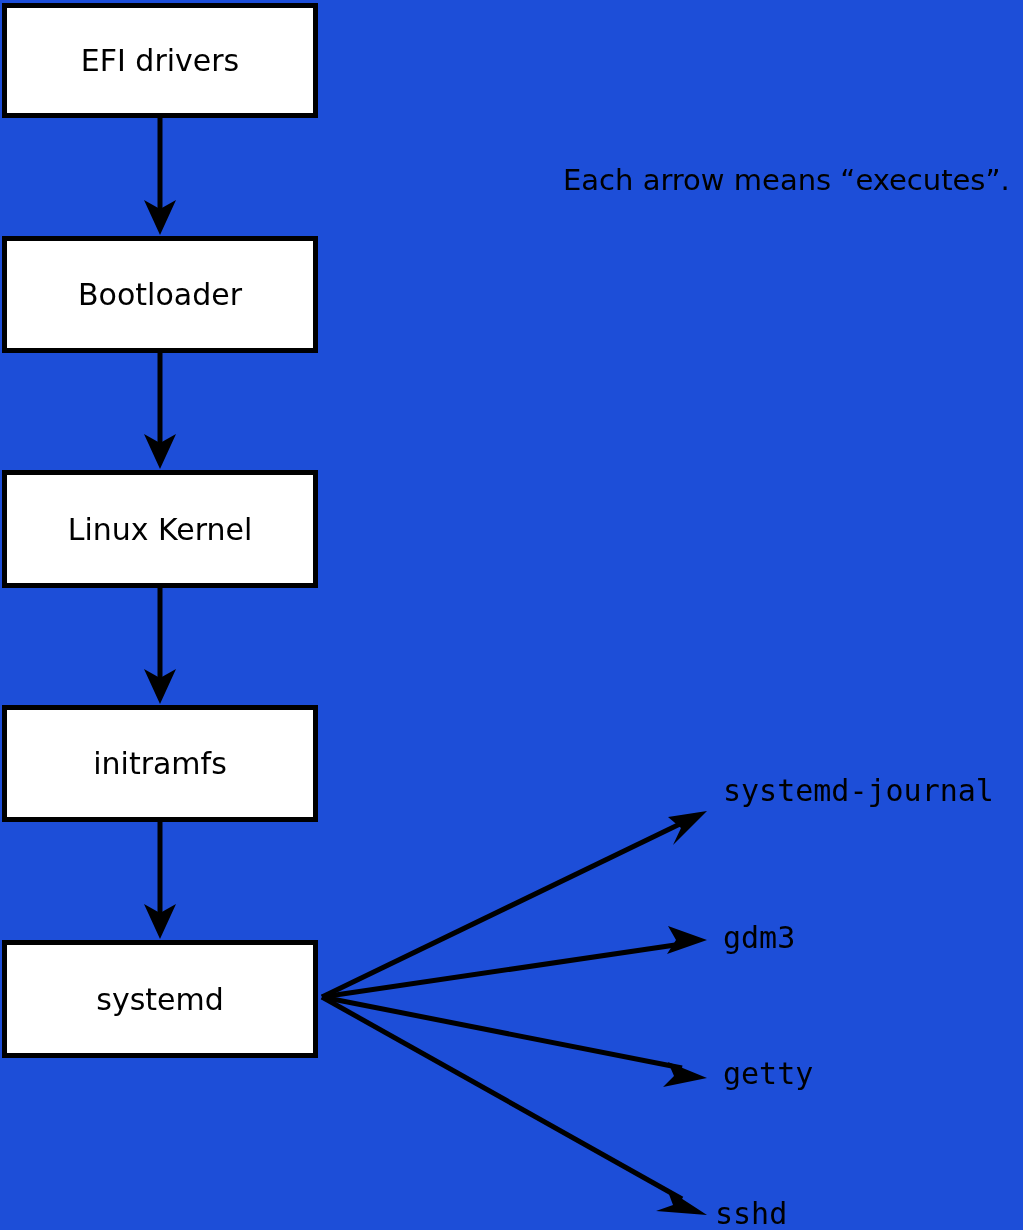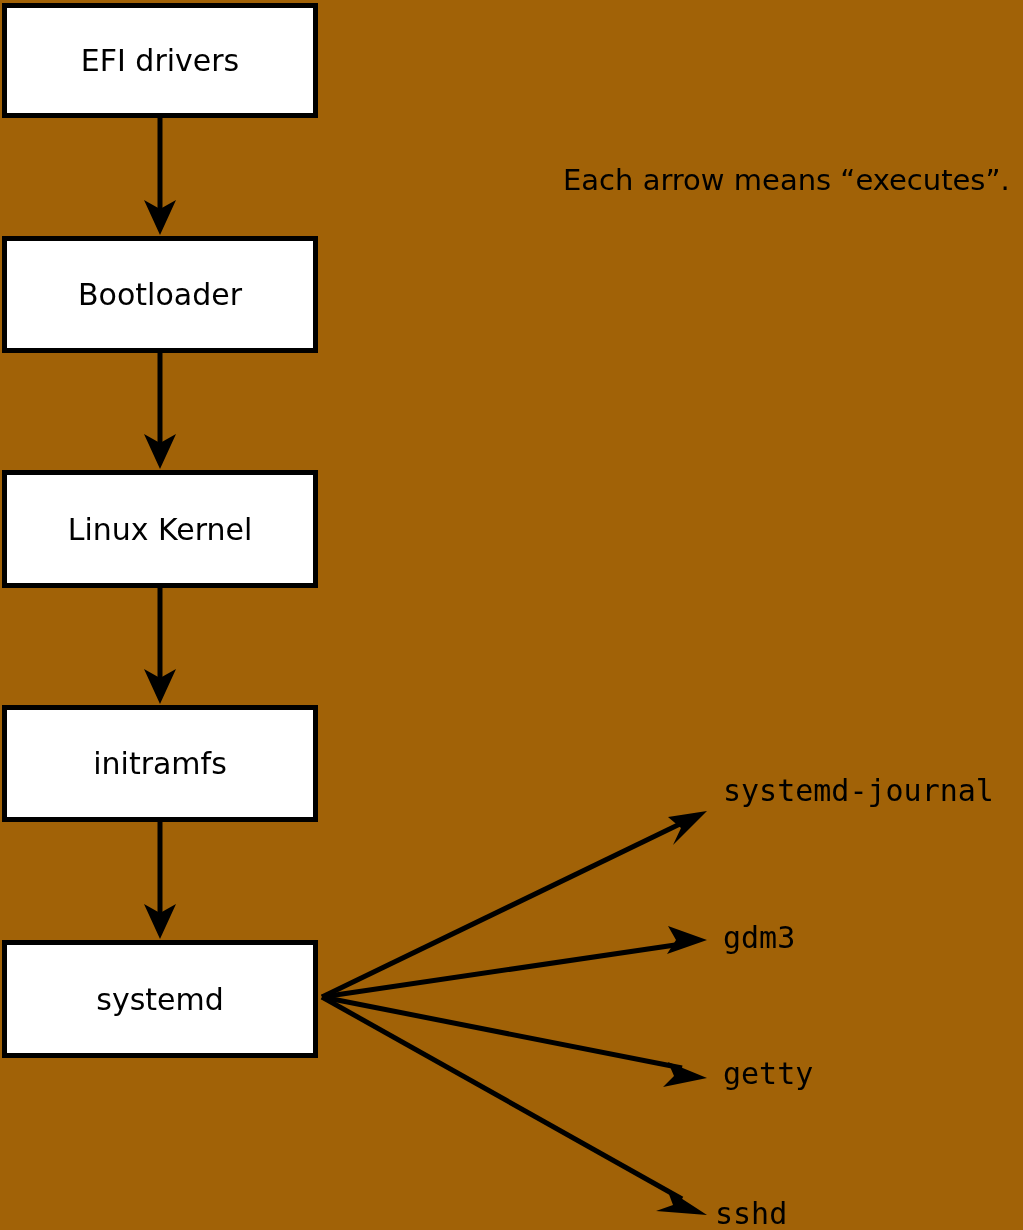--- a/index.html
+++ b/index.html
@@ -7,21 +7,21 @@
     padding: 0;
     background: #ffffff;
   }
   body {
     font-family: "DejaVu Sans", sans-serif;
   }
   #diagram-root {
     position: relative;
     width: 1023px;
     height: 1230px;
-    background: #a16207;
+    background: #1d4ed8;
     overflow: hidden;
   }
   #boot-svg {
     position: absolute;
     left: 0;
     top: 0;
     width: 1023px;
     height: 1230px;
     display: block;
   }

